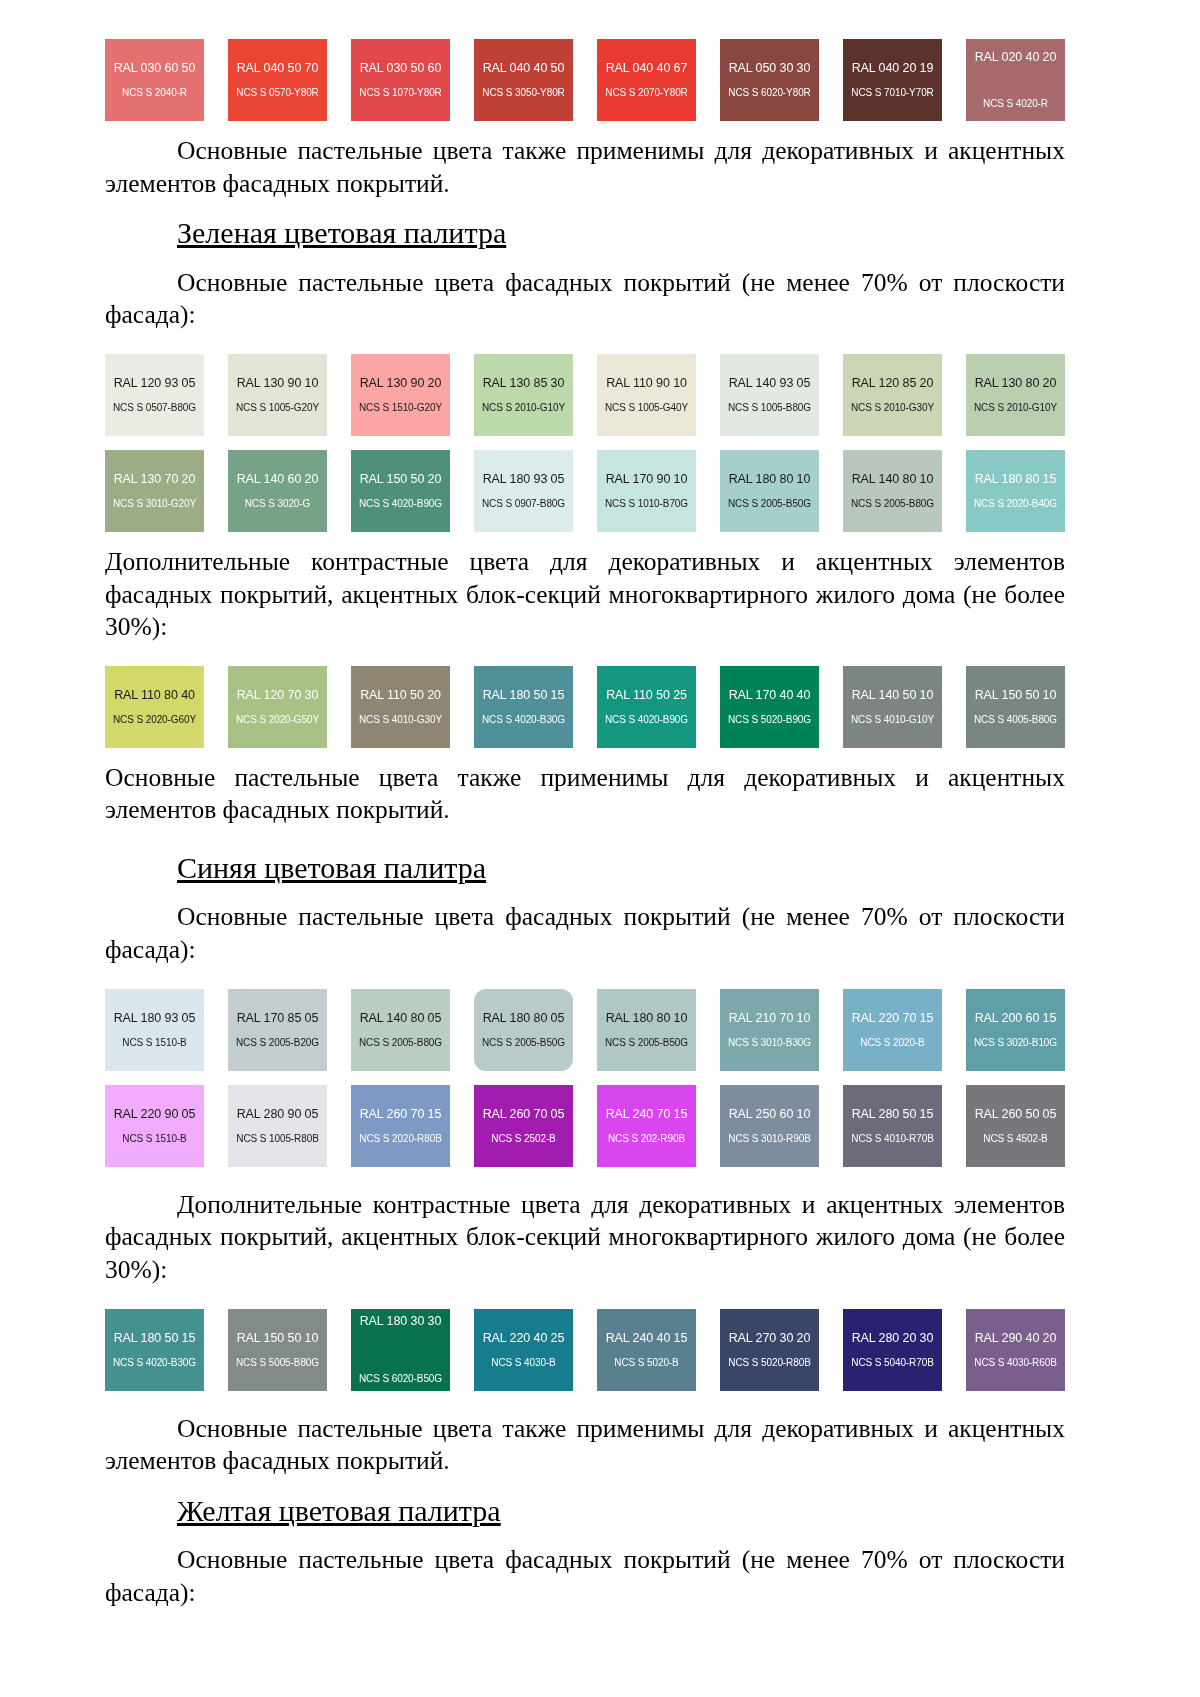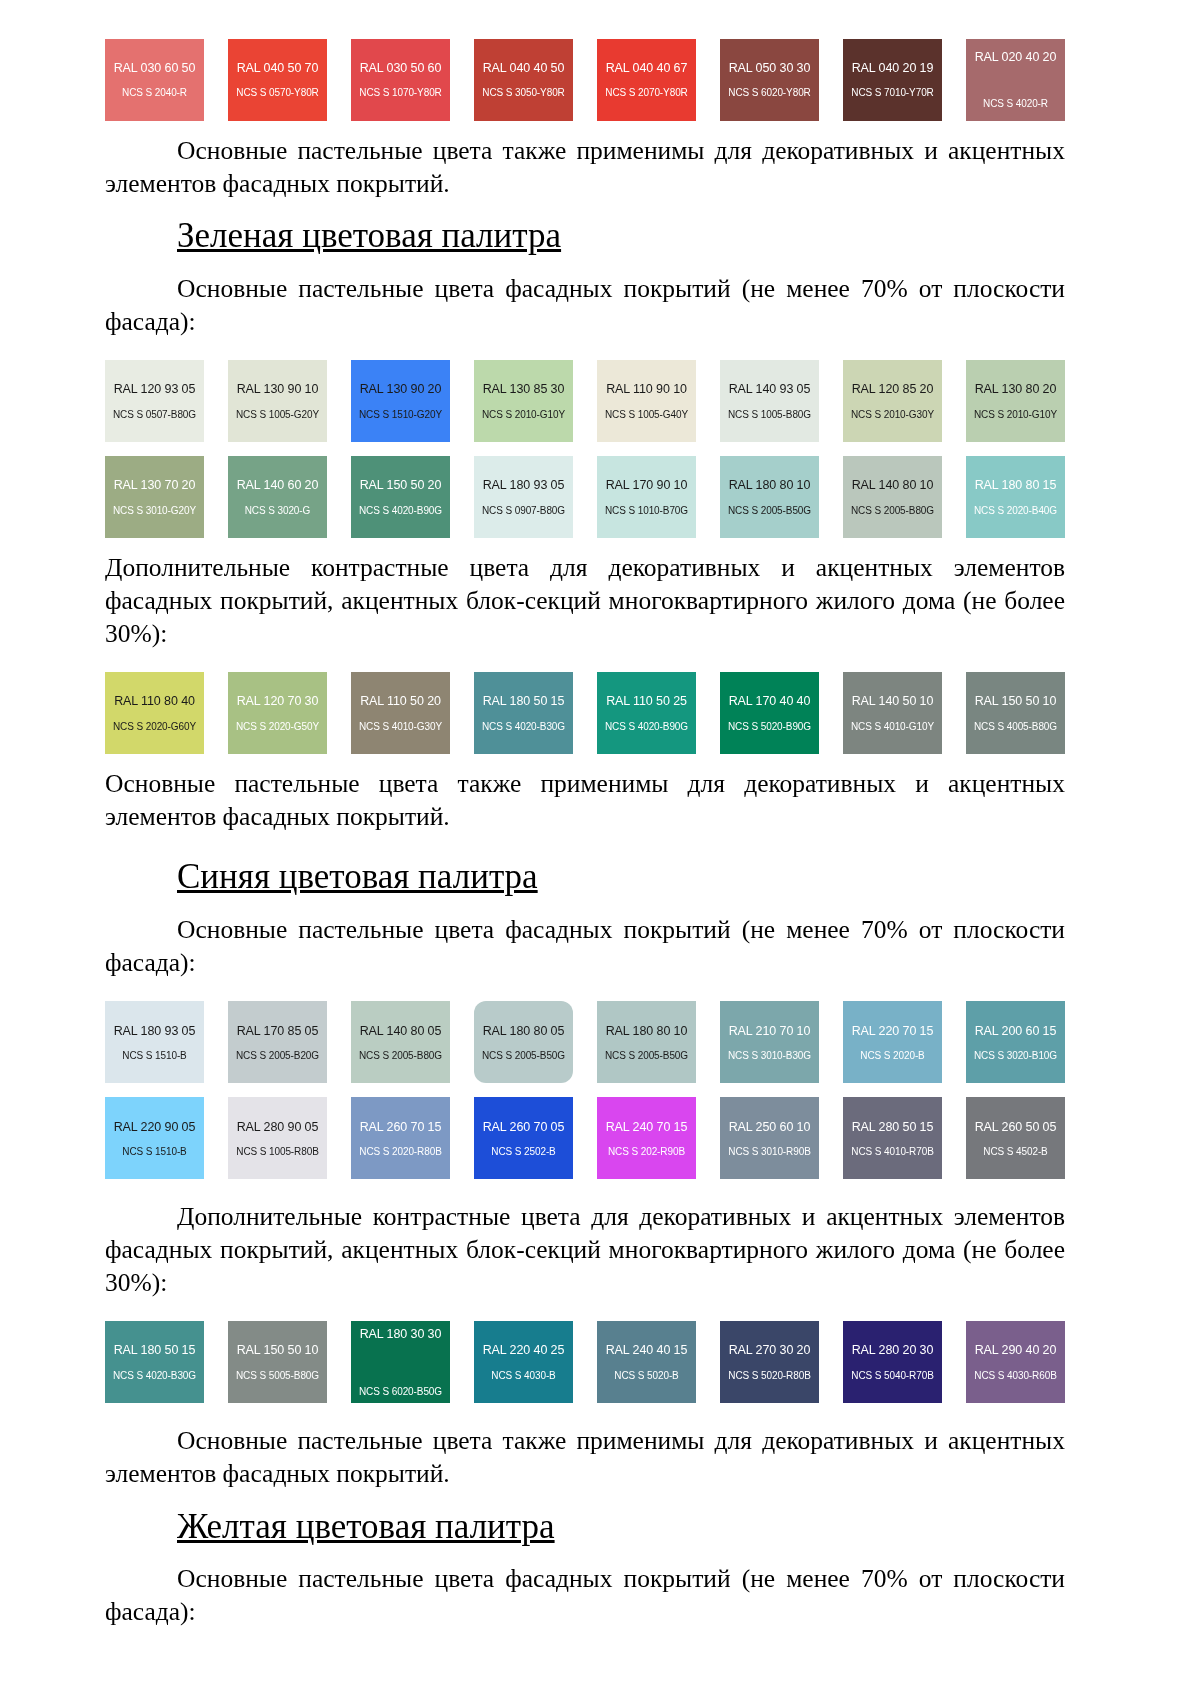--- a/index.html
+++ b/index.html
@@ -31,21 +31,21 @@
     hyphens: none;
   }
   p.body-text.no-indent {
     text-indent: 0;
   }
   p.body-text.justify-spread {
     text-align: justify;
     text-align-last: left;
   }
   .subheading {
-    font-size: 35px;
+    font-size: 30px;
     line-height: 1.28;
     margin: 0;
     text-indent: 72px;
   }
   .subheading span.u {
     text-decoration: underline;
   }
   .spacer-sm { height: 14px; }
   .spacer-md { height: 22px; }
   .swatch-row {
@@ -141,21 +141,21 @@
 
   <div class="swatch-row">
       <div class="swatch dark-text" style="background-color: rgb(232, 236, 227);">
         <div class="ral">RAL 120 93 05</div>
         <div class="ncs">NCS S 0507-B80G</div>
       </div>
       <div class="swatch dark-text" style="background-color: rgb(225, 229, 214);">
         <div class="ral">RAL 130 90 10</div>
         <div class="ncs">NCS S 1005-G20Y</div>
       </div>
-      <div class="swatch dark-text" style="background-color: #3b82f6;">
+      <div class="swatch dark-text" style="background-color: #fca5a5;">
         <div class="ral">RAL 130 90 20</div>
         <div class="ncs">NCS S 1510-G20Y</div>
       </div>
       <div class="swatch dark-text" style="background-color: rgb(188, 217, 171);">
         <div class="ral">RAL 130 85 30</div>
         <div class="ncs">NCS S 2010-G10Y</div>
       </div>
       <div class="swatch dark-text" style="background-color: rgb(236, 232, 216);">
         <div class="ral">RAL 110 90 10</div>
         <div class="ncs">NCS S 1005-G40Y</div>
@@ -297,33 +297,33 @@
       </div>
       <div class="swatch light-text" style="background-color: rgb(94, 159, 168);">
         <div class="ral">RAL 200 60 15</div>
         <div class="ncs">NCS S 3020-B10G</div>
       </div>
     </div>
 
   <div class="spacer-sm"></div>
 
   <div class="swatch-row">
-      <div class="swatch dark-text" style="background-color: #7dd3fc;">
+      <div class="swatch dark-text" style="background-color: #f0abfc;">
         <div class="ral">RAL 220 90 05</div>
         <div class="ncs">NCS S 1510-B</div>
       </div>
       <div class="swatch dark-text" style="background-color: rgb(228, 227, 232);">
         <div class="ral">RAL 280 90 05</div>
         <div class="ncs">NCS S 1005-R80B</div>
       </div>
       <div class="swatch light-text" style="background-color: rgb(125, 153, 196);">
         <div class="ral">RAL 260 70 15</div>
         <div class="ncs">NCS S 2020-R80B</div>
       </div>
-      <div class="swatch light-text" style="background-color: #1d4ed8;">
+      <div class="swatch light-text" style="background-color: #a21caf;">
         <div class="ral">RAL 260 70 05</div>
         <div class="ncs">NCS S 2502-B</div>
       </div>
       <div class="swatch light-text" style="background-color: #d946ef;">
         <div class="ral">RAL 240 70 15</div>
         <div class="ncs">NCS S 202-R90B</div>
       </div>
       <div class="swatch light-text" style="background-color: rgb(125, 141, 156);">
         <div class="ral">RAL 250 60 10</div>
         <div class="ncs">NCS S 3010-R90B</div>

